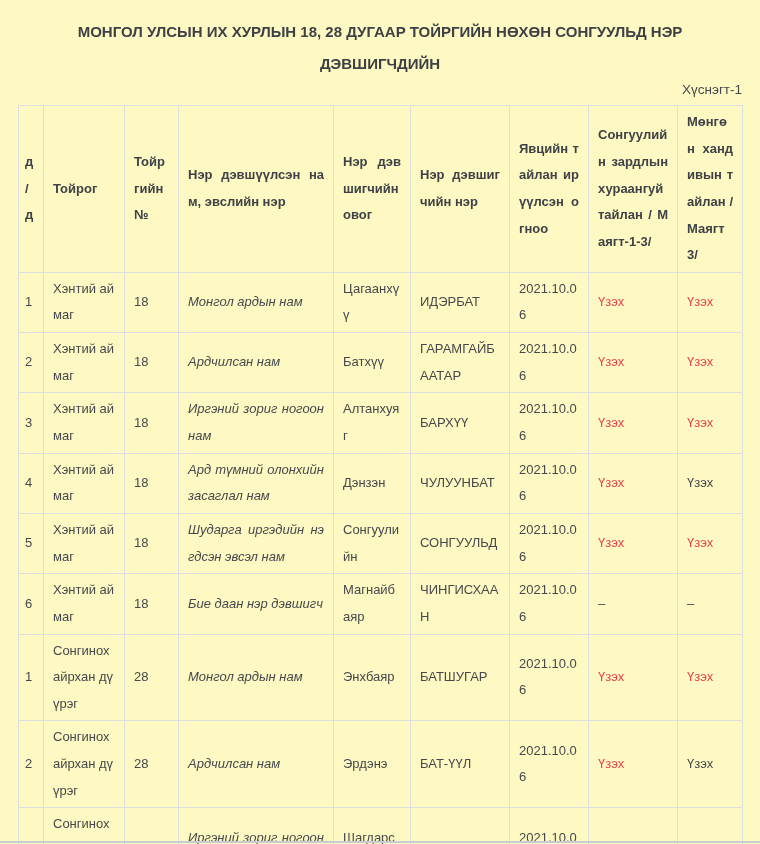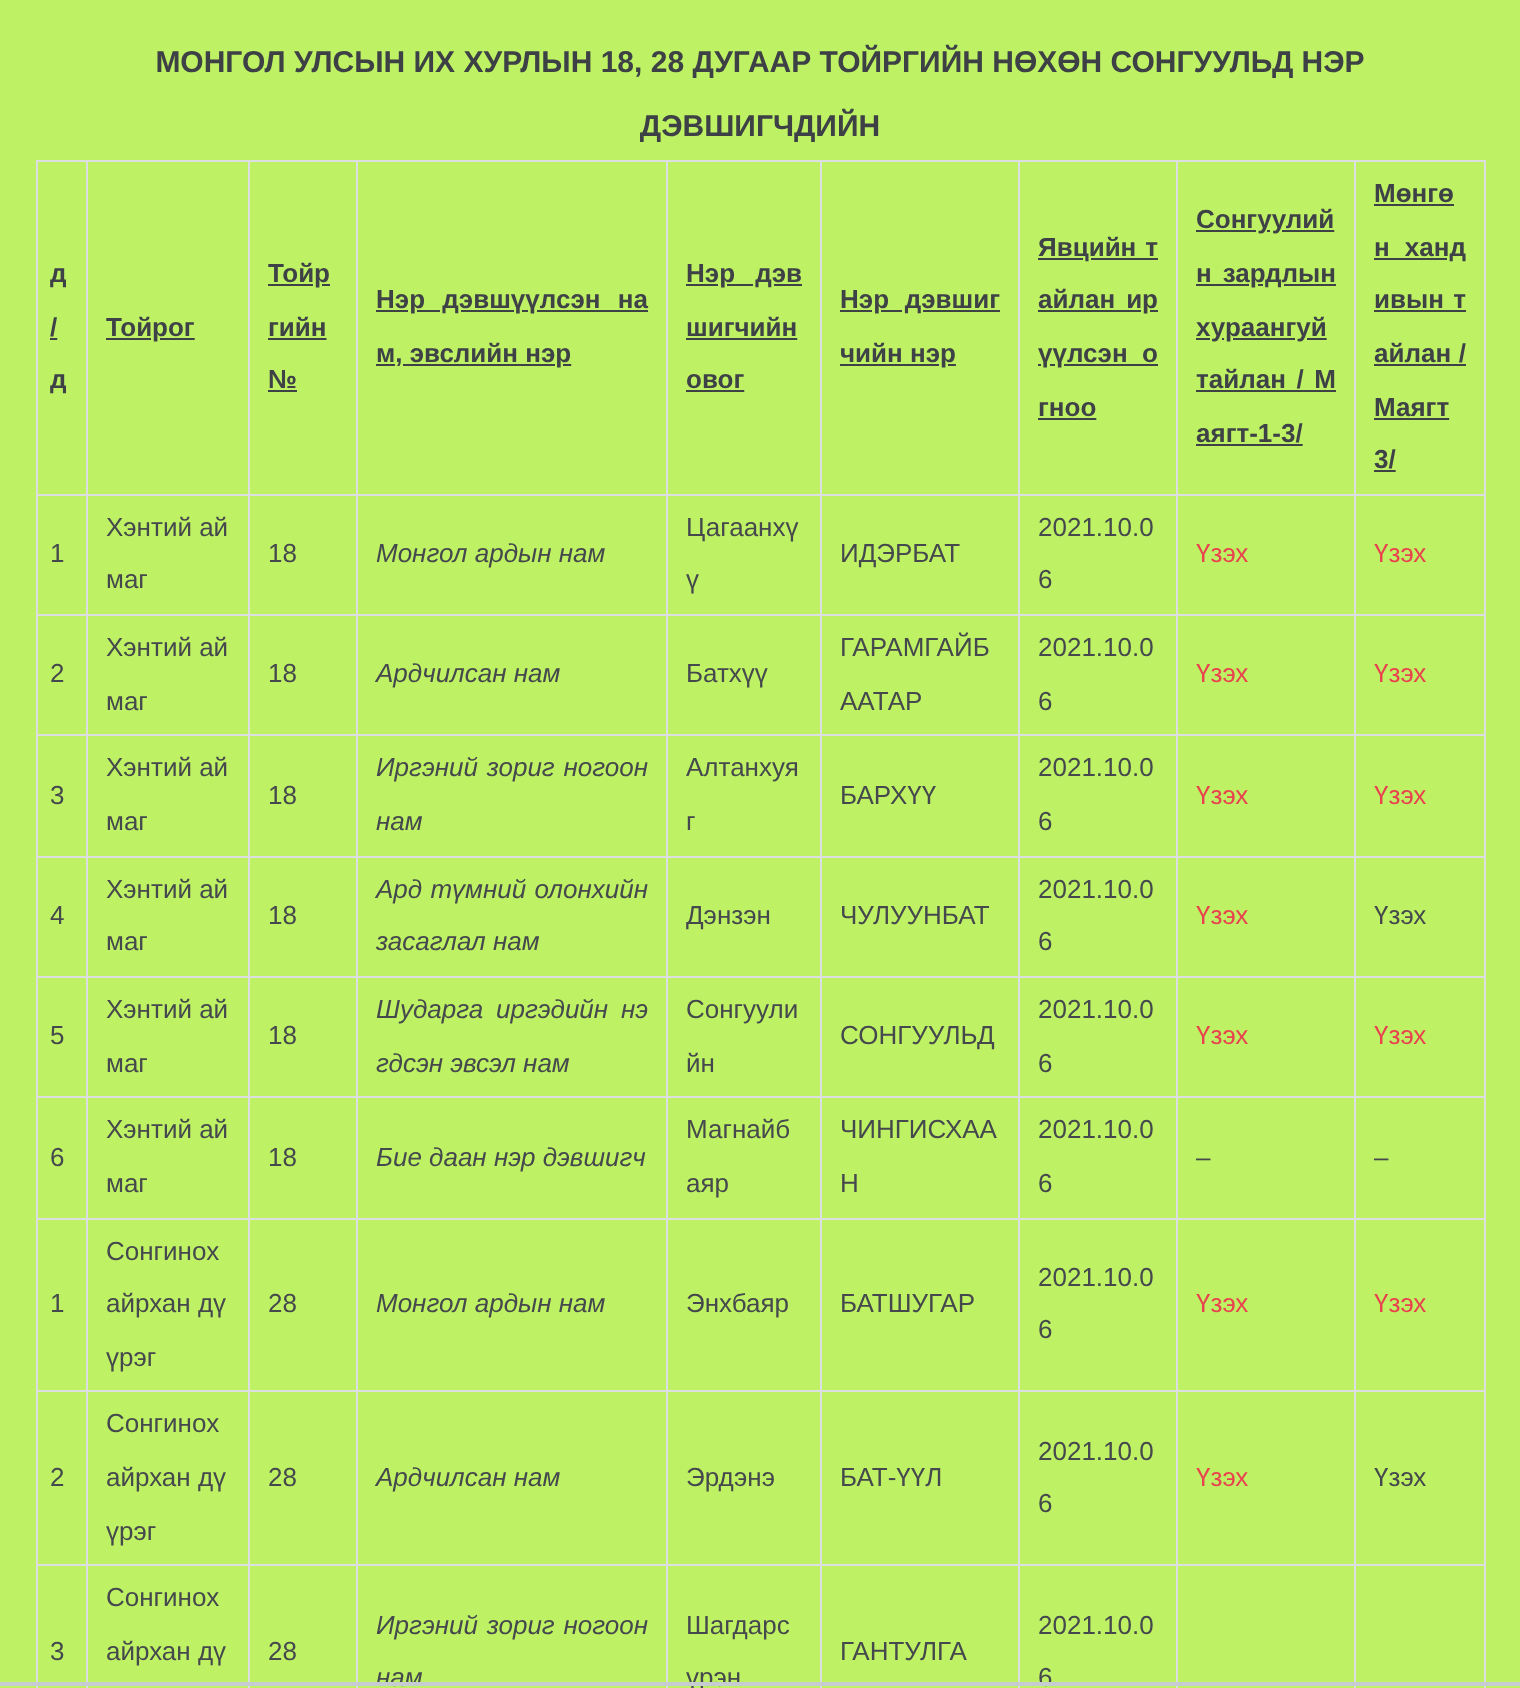--- a/index.html
+++ b/index.html
@@ -1,20 +1,20 @@
 <!DOCTYPE html>
 <html><head>
 <meta charset="utf-8">
 <style>
   html,body{margin:0;padding:0;background:#ffffff;}
   .page{
     position:relative;
     width:760px;height:844px;
     overflow:hidden;
-    background:#bef264;
+    background:#fef9c3;
     font-family:"Liberation Sans","DejaVu Sans",sans-serif;
     color:#45484c;
   }
   .title{
     margin:16px 30px 0 30px;
     text-align:center;
     font-size:15px;
     font-weight:700;
     color:#3d4145;
     line-height:32px;
@@ -39,40 +39,40 @@
     padding:3px 9px;
     word-break:break-all;
     overflow:hidden;
     text-align:left;
   }
   table.report th{
     font-weight:700;
     color:#3e4247;
     height:131px;
     text-align:justify;
-    text-decoration:underline;
   }
   table.report th.c-no, table.report td.c-no{padding:3px 6px;}
   table.report td.c-party{text-align:justify;font-style:italic;}
   table.report tr.r2 td{height:53px;}
   table.report tr.r3 td{height:79px;}
   .view-link{color:#e8434e;cursor:pointer;}
   .view-plain{color:#45484c;}
   .bottom-rule{
     position:absolute;left:0;bottom:1px;width:760px;height:2px;
     background:#c5ccd2;
   }
 </style>
 </head>
 <body>
 
 <div class="page">
   <div class="title">
     <div>МОНГОЛ УЛСЫН ИХ ХУРЛЫН 18, 28 ДУГААР ТОЙРГИЙН НӨХӨН СОНГУУЛЬД НЭР ДЭВШИГЧДИЙН</div>
   </div>
+  <div class="caption">Хүснэгт-1</div>
 
   <table class="report">
     <colgroup>
       <col style="width:25px">
         <col style="width:81px">
         <col style="width:54px">
       <col style="width:155px">
         <col style="width:77px">
         <col style="width:99px">
       <col style="width:79px">

